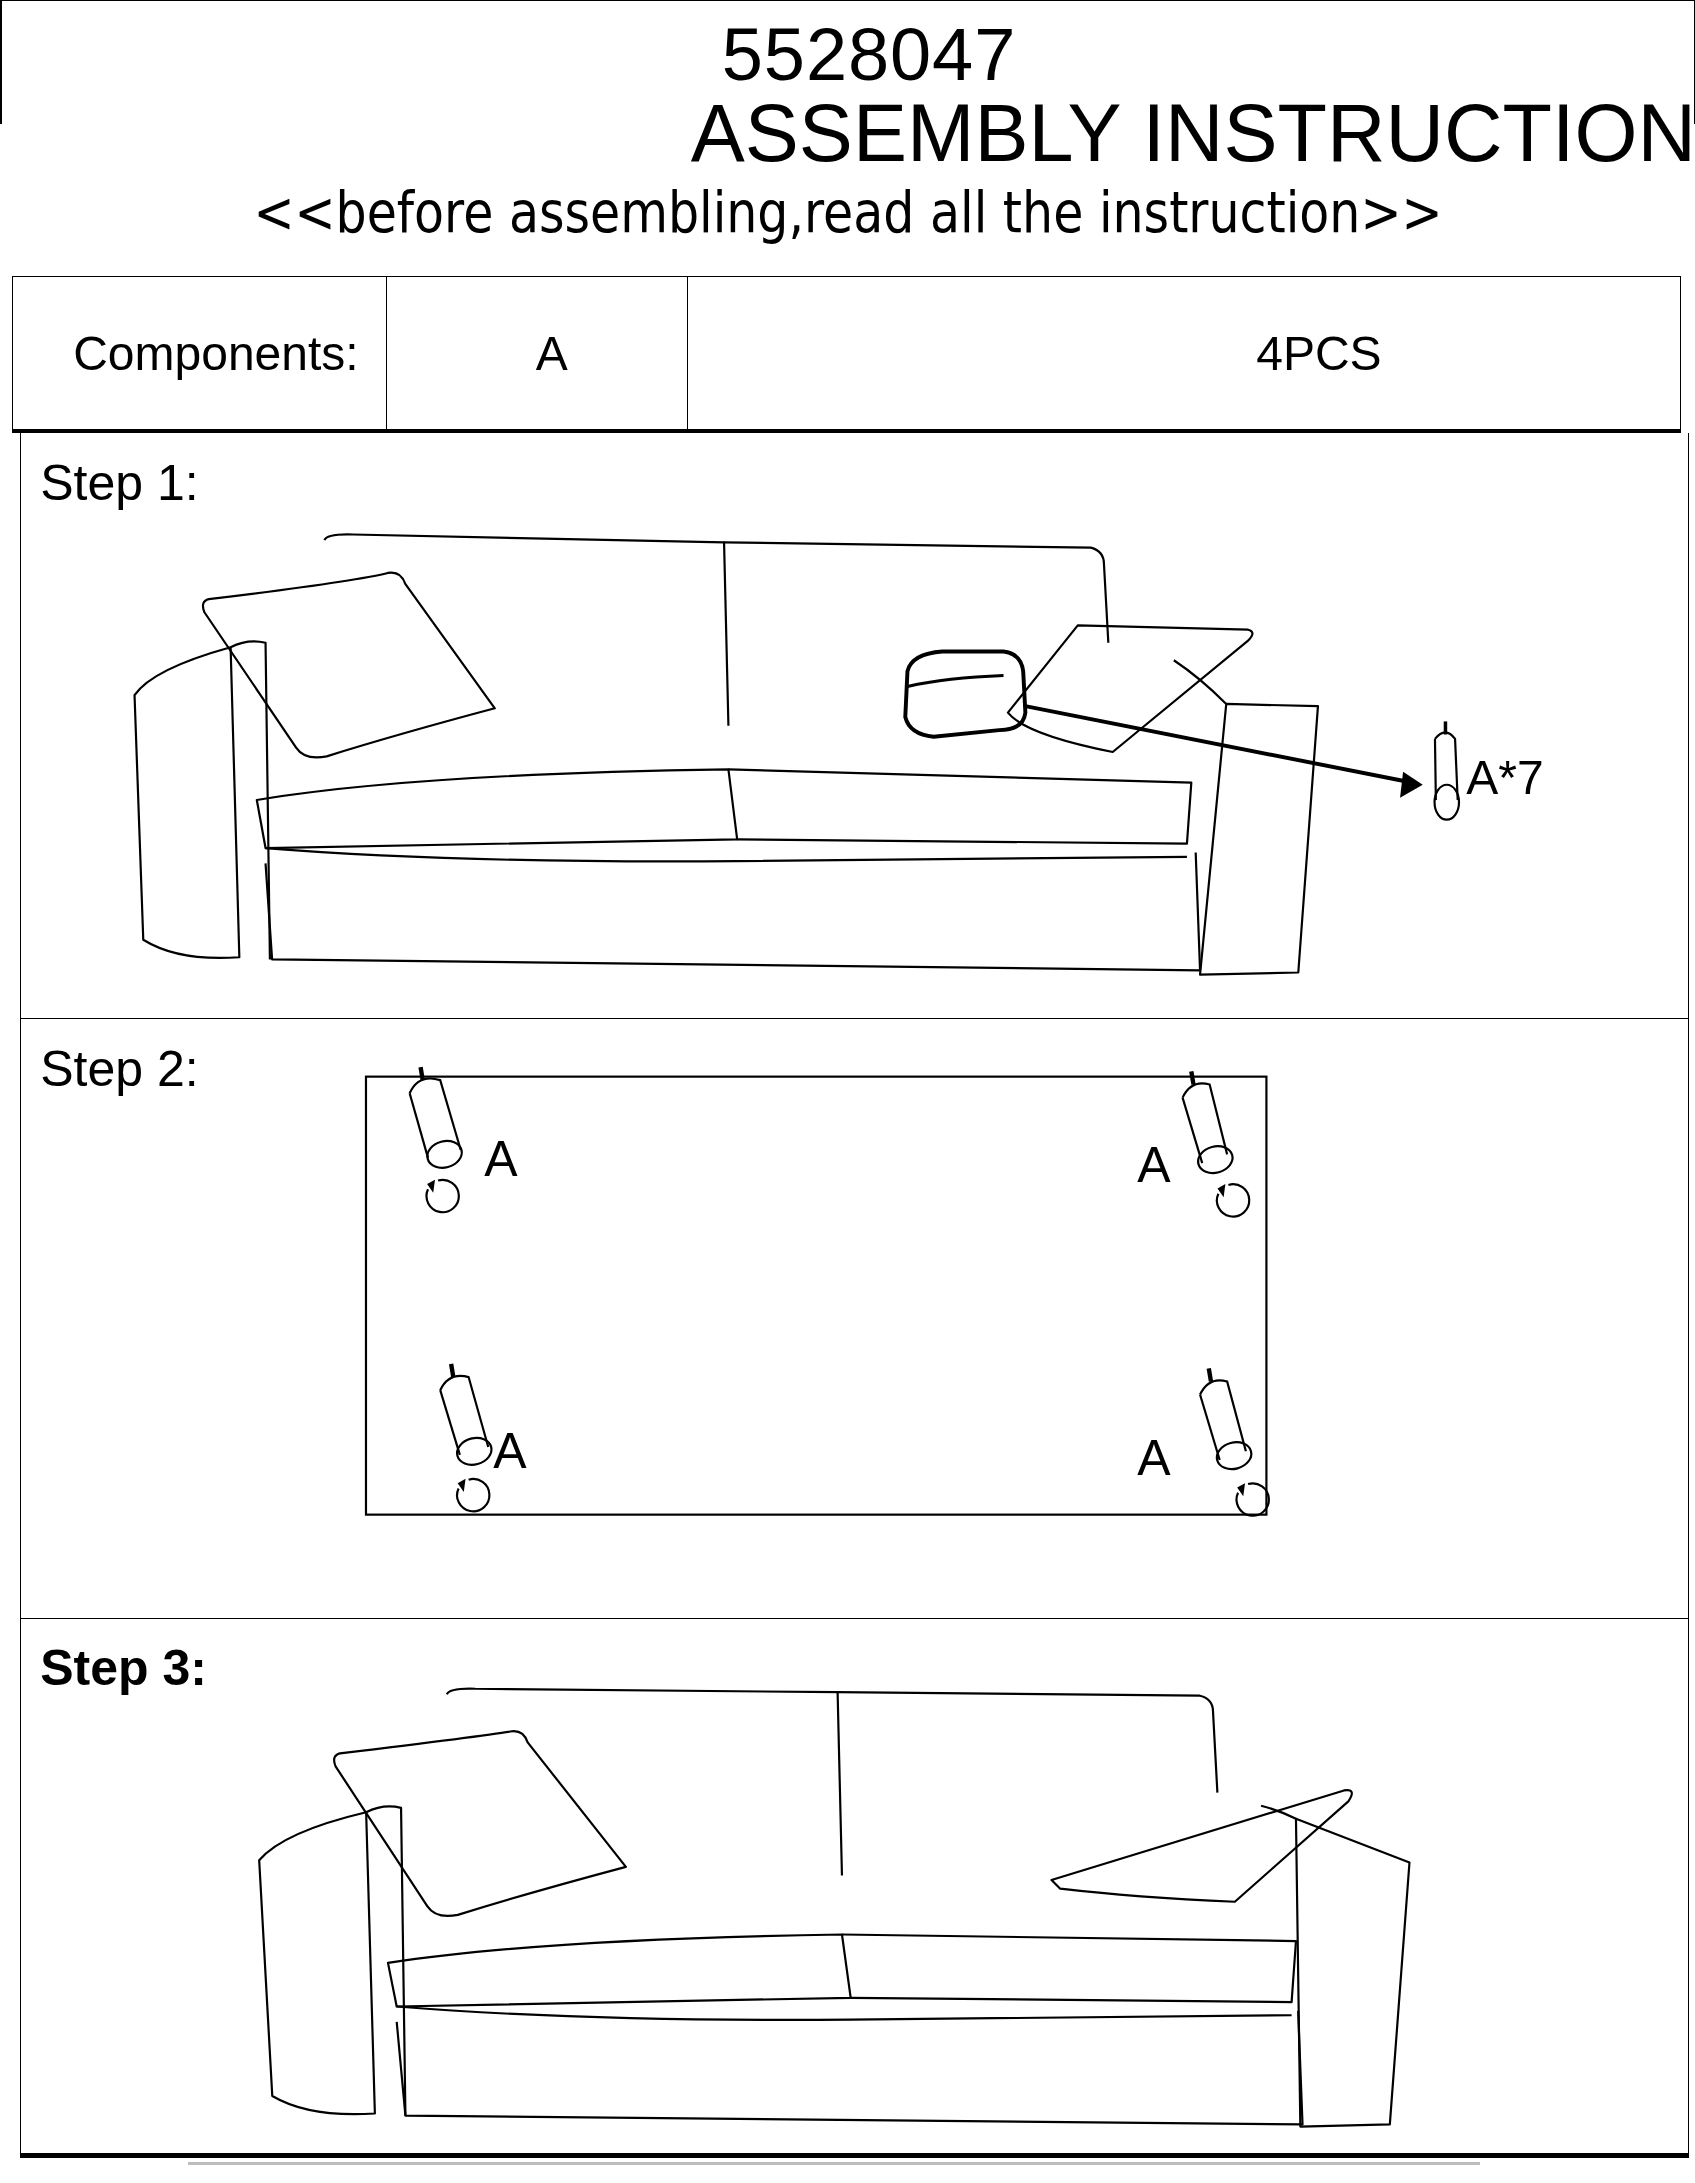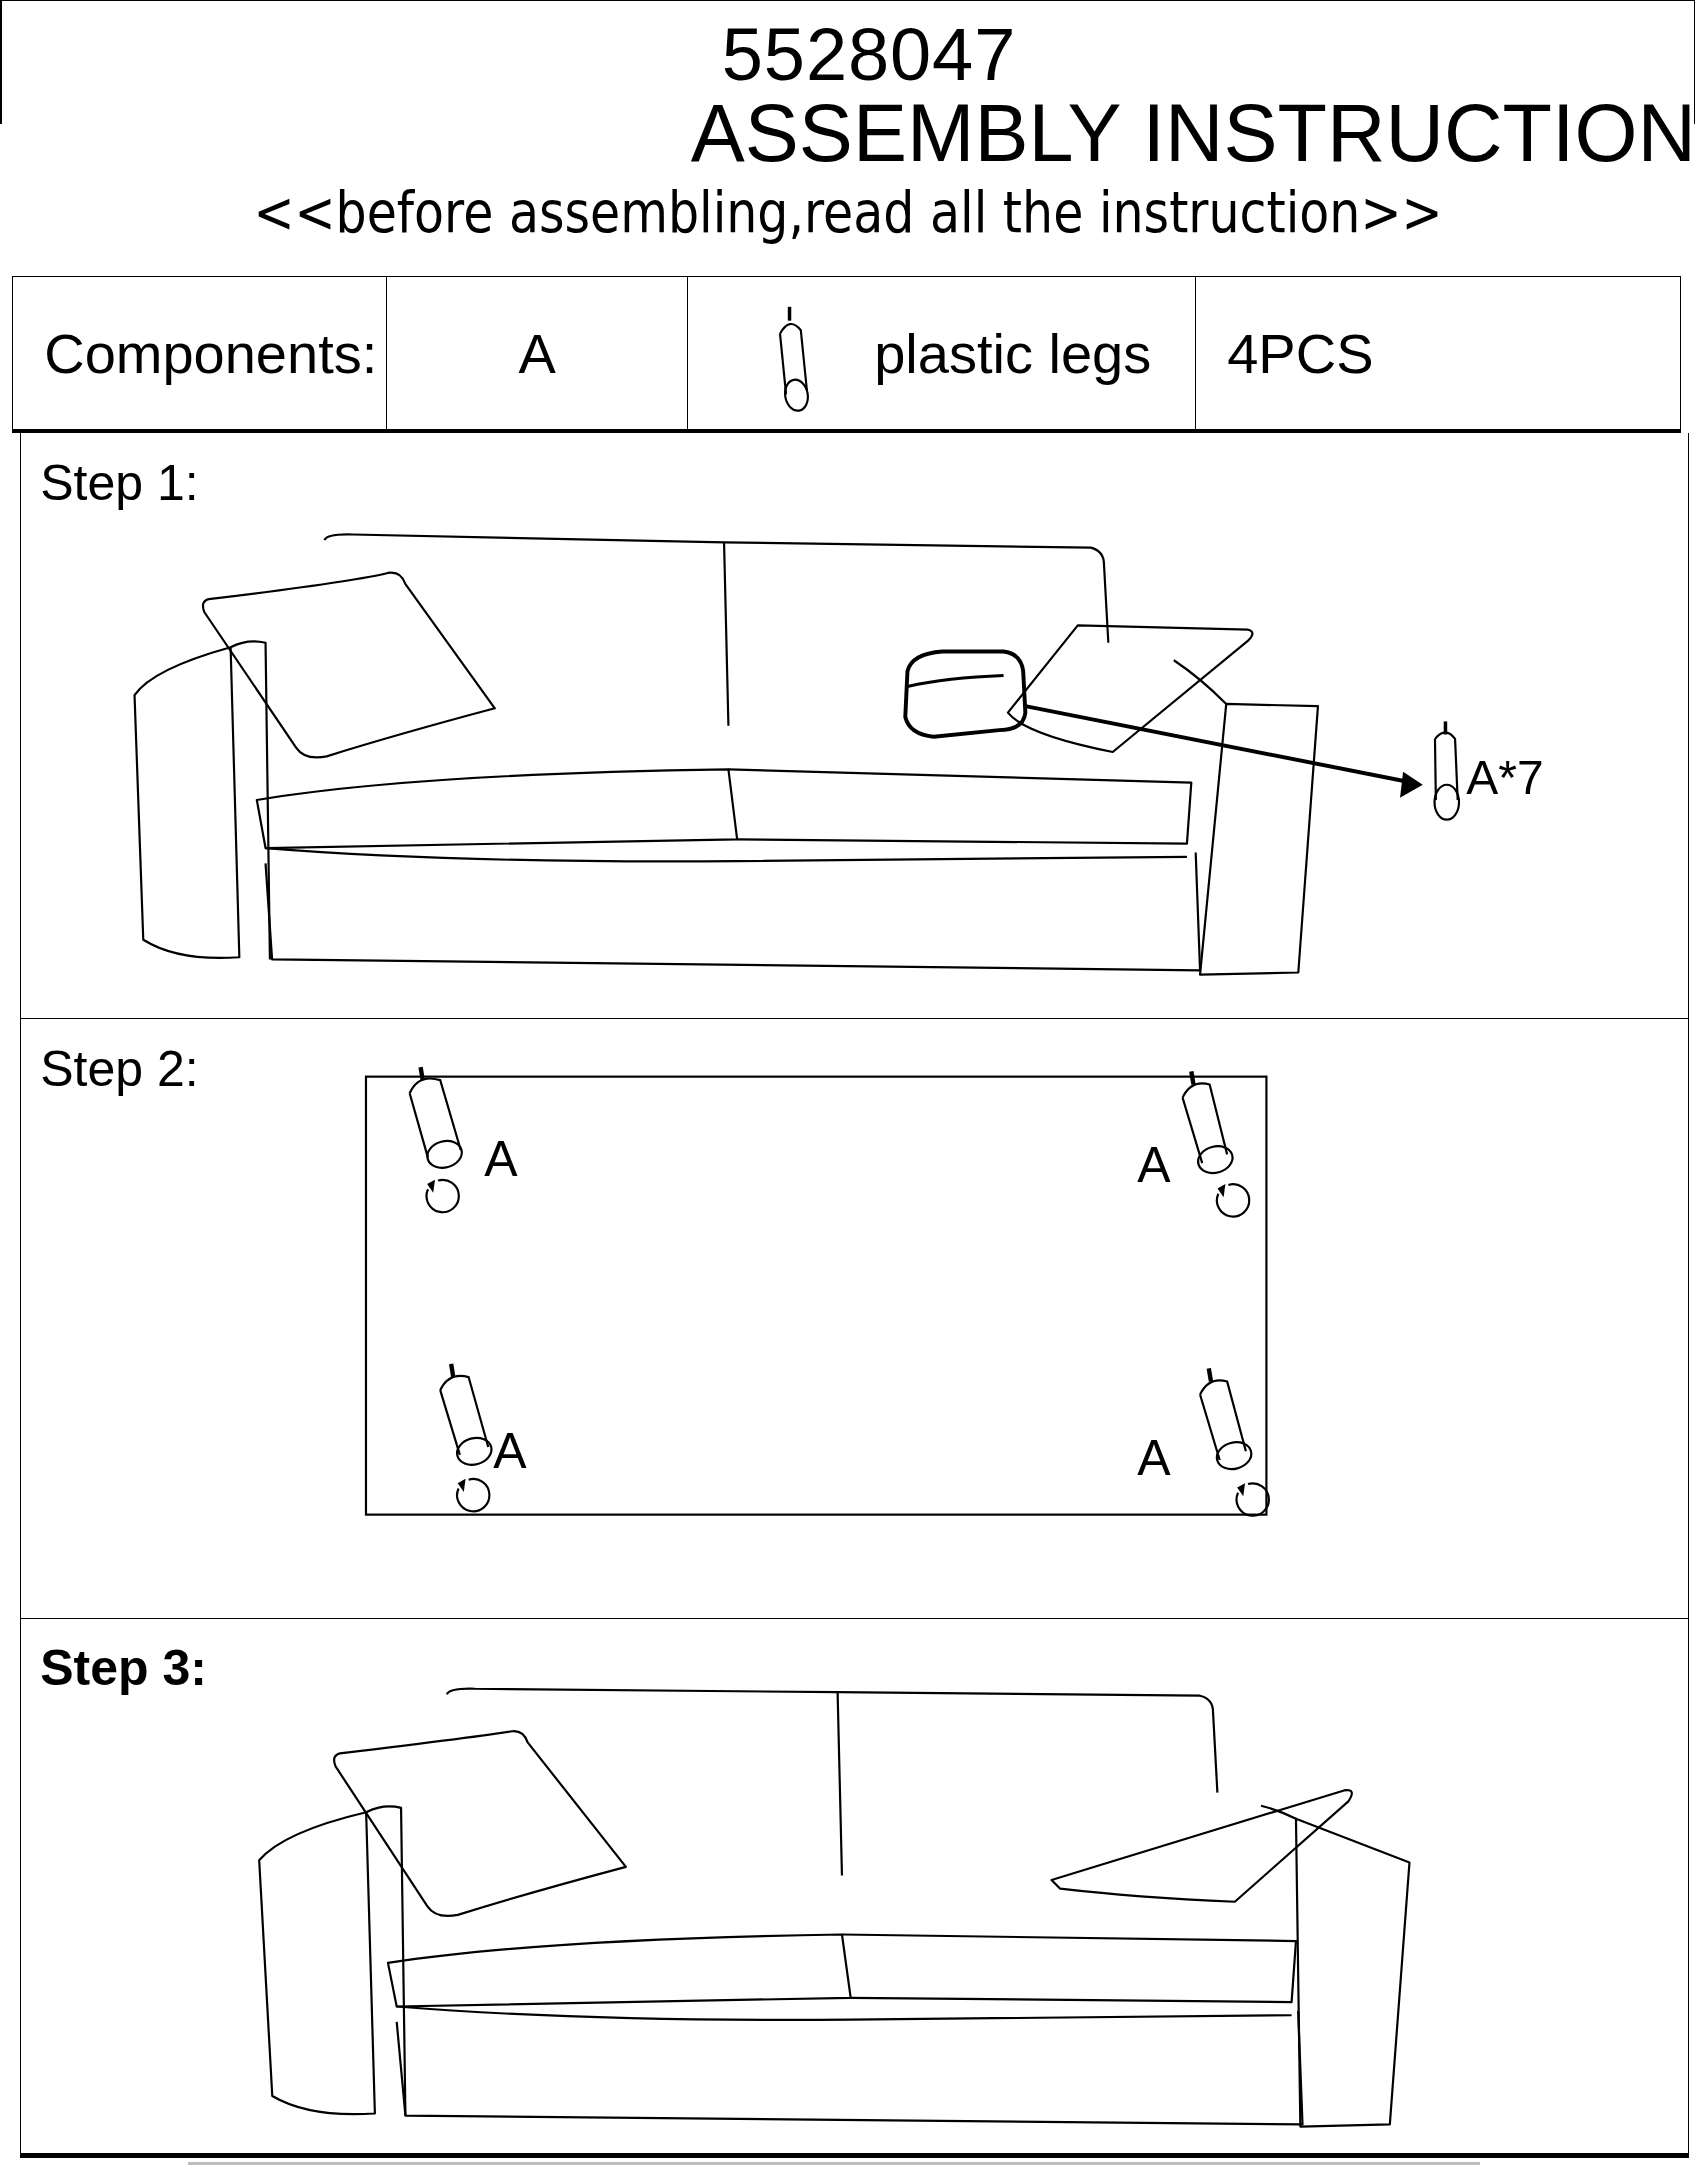--- a/index.html
+++ b/index.html
@@ -7,21 +7,21 @@
   .abs{position:absolute;}
   .top-border{position:absolute;left:0;top:0;width:1696px;height:2.6px;border-top:1.7px solid #000;}
   .side-tick-l{position:absolute;left:0;top:0;width:1.7px;height:124px;background:#000;}
   .side-tick-r{position:absolute;right:0;top:0;width:1.7px;height:124px;background:#000;}
   .title-num{position:absolute;left:0;width:1696px;text-align:center;top:13px;font-size:74px;line-height:83px;letter-spacing:0.9px;padding-left:21px;}
   .title-main{position:absolute;left:0;width:1696px;text-align:right;top:90px;font-size:81px;line-height:87px;}
   .subtitle{position:absolute;left:0;width:1696px;text-align:center;top:177px;font-size:57px;line-height:70px;font-family:"DejaVu Sans",sans-serif;transform:scaleX(0.86);}
   .table{position:absolute;left:12.2px;top:276px;width:1669px;height:157px;border:1.7px solid #000;border-bottom:4.4px solid #000;box-sizing:border-box;}
   .cell{position:absolute;top:0;height:100%;box-sizing:border-box;border-right:1.7px solid #000;display:flex;align-items:center;}
   .cell:last-child{border-right:none;}
-  .cell-text{font-size:56px;}
+  .cell-text{font-size:48px;margin-left:29px;}
   .step{position:absolute;left:12.2px;width:1669px;border-left:1.7px solid #000;border-right:1.7px solid #000;border-bottom:1.7px solid #000;box-sizing:border-box;margin-left:8px;}
   .step.last{border-bottom:5.2px solid #000;}
   .step-label{position:absolute;left:19px;top:22px;font-size:50px;line-height:57px;}
   svg{position:absolute;left:0;top:0;overflow:visible;}
   .footer-rule{position:absolute;left:188px;top:2162px;width:1292px;height:2.6px;background:#bdbdbd;}
 </style>
 </head>
 <body>
 
 <div class="top-border"></div>
@@ -31,31 +31,20 @@
 <div class="title-num">5528047</div>
 <div class="title-main">ASSEMBLY INSTRUCTION</div>
 <div class="subtitle">&lt;&lt;before assembling,read all the instruction&gt;&gt;</div>
 
 <div class="table">
   <div class="cell" style="left:0;width:374px;padding-left:31px;">
     <span class="cell-text">Components:</span>
   </div>
   <div class="cell" style="left:374px;width:301px;justify-content:center;">
     <span class="cell-text">A</span>
-  </div>
-  <div class="cell" style="left:675px;width:508px;">
-    <span style="position:absolute;left:79px;top:26px;width:52px;height:109px;">
-      <svg width="52" height="109" viewBox="0 0 120 250">
-        <line x1="52" y1="8" x2="52" y2="40" stroke="#000" stroke-width="8"></line>
-        <path d="M30 70 Q52 30 78 62 L92 200" fill="none" stroke="#000" stroke-width="5"></path>
-        <line x1="30" y1="70" x2="44" y2="210" stroke="#000" stroke-width="5"></line>
-        <ellipse cx="68" cy="212" rx="26" ry="36" fill="none" stroke="#000" stroke-width="5" transform="rotate(-10 68 212)"></ellipse>
-      </svg>
-    </span>
-    <span class="cell-text" style="position:absolute;left:186px;">plastic legs</span>
   </div>
   <div class="cell" style="left:1183px;width:484px;padding-left:31px;">
     <span class="cell-text">4PCS</span>
   </div>
 </div>
 
 <div class="step" style="top:433px;height:586px;">
   <div class="step-label">Step 1:</div>
   <svg width="1669" height="586" viewBox="0 0 3822 1341">
     <g fill="none" stroke="#000" stroke-width="5" stroke-linejoin="round">

